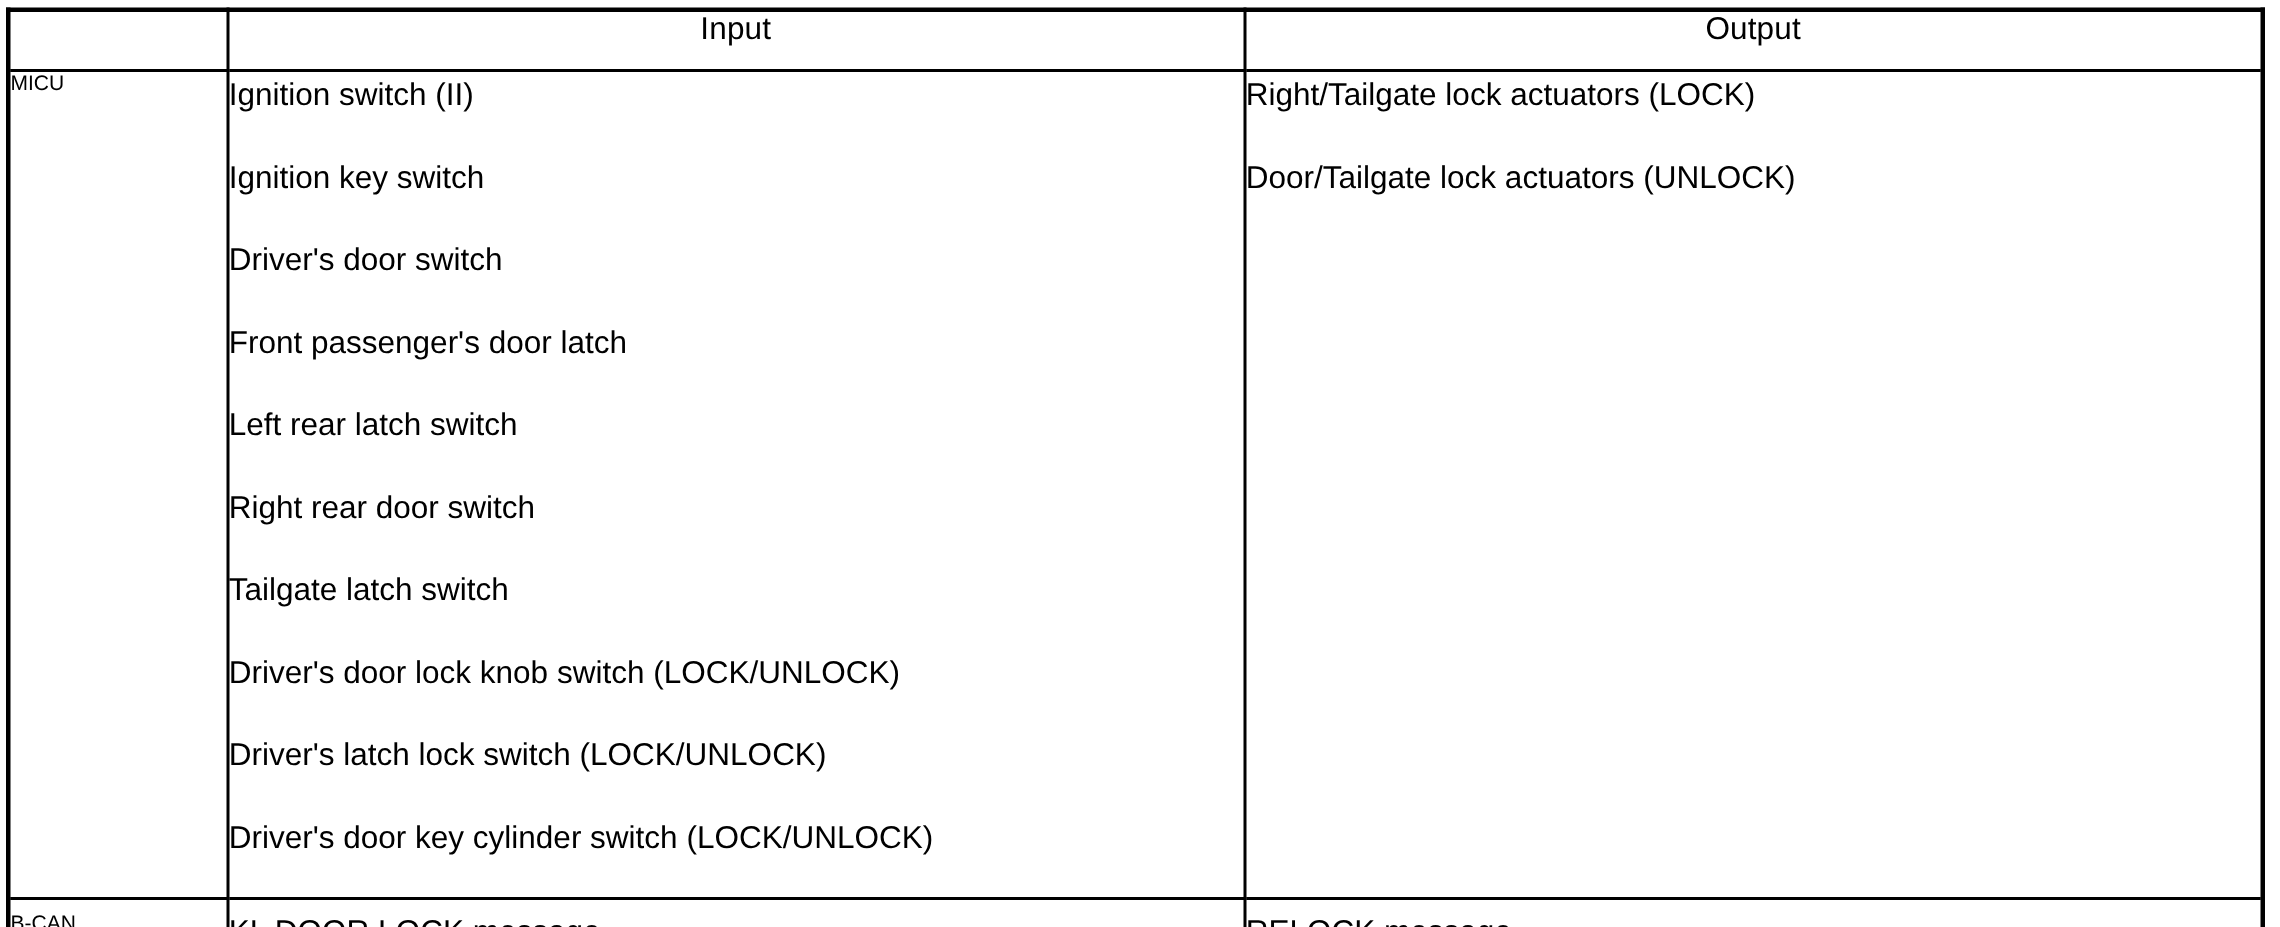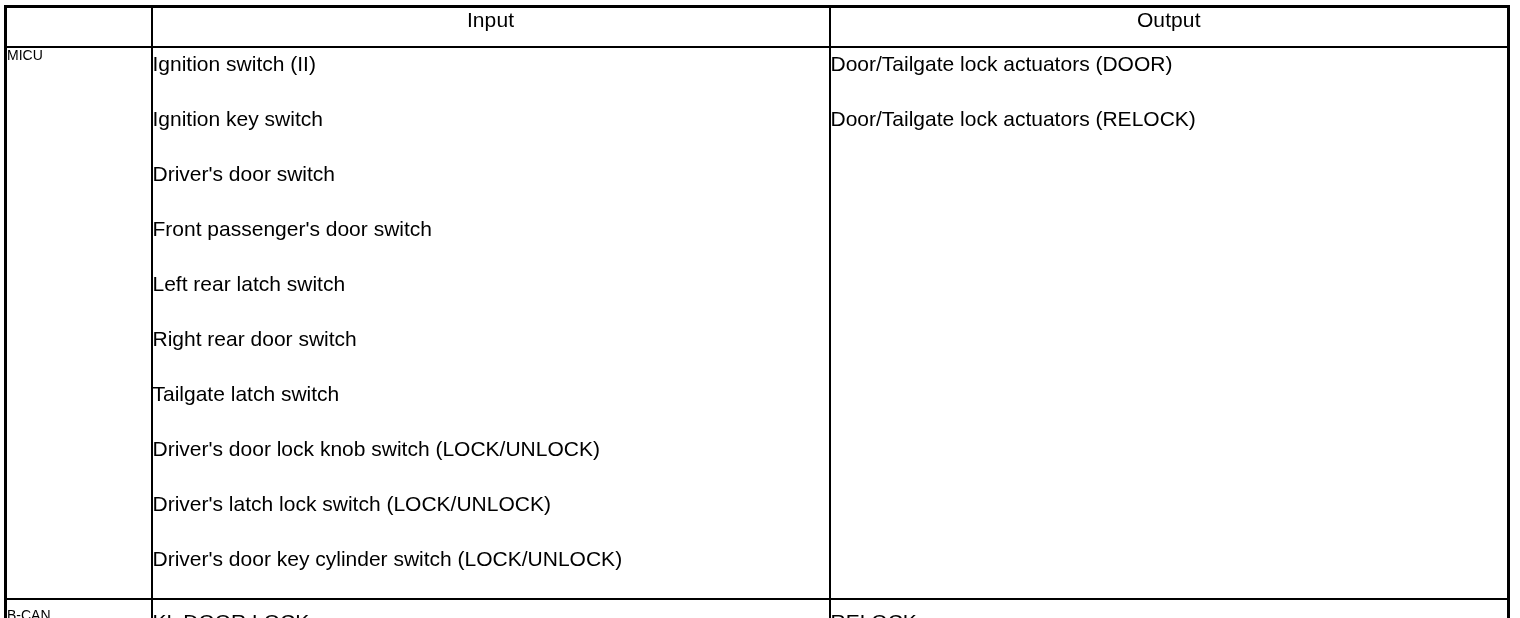--- a/index.html
+++ b/index.html
@@ -118,32 +118,32 @@
 
     <tbody>
 
       <tr class="row-micu">
         <td class="unit-cell">MICU</td>
 
         <td class="list-cell">
           <div class="line">Ignition switch (II)</div>
           <div class="line">Ignition key switch</div>
           <div class="line">Driver's door switch</div>
-          <div class="line">Front passenger's door switch</div>
+          <div class="line">Front passenger's door latch</div>
           <div class="line">Left rear latch switch</div>
           <div class="line">Right rear door switch</div>
           <div class="line">Tailgate latch switch</div>
           <div class="line">Driver's door lock knob switch (LOCK/UNLOCK)</div>
           <div class="line">Driver's latch lock switch (LOCK/UNLOCK)</div>
           <div class="line">Driver's door key cylinder switch (LOCK/UNLOCK)</div>
         </td>
 
         <td class="list-cell">
-          <div class="line">Door/Tailgate lock actuators (DOOR)</div>
-          <div class="line">Door/Tailgate lock actuators (RELOCK)</div>
+          <div class="line">Right/Tailgate lock actuators (LOCK)</div>
+          <div class="line">Door/Tailgate lock actuators (UNLOCK)</div>
         </td>
       </tr>
 
       <tr class="row-single">
         <td class="unit-cell">B-CAN</td>
 
         <td class="list-cell">
           <div class="line">KL DOOR LOCK message</div>
         </td>
 

